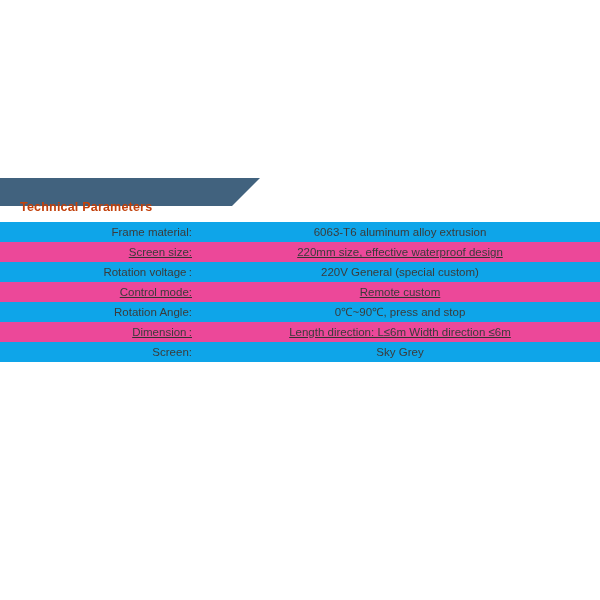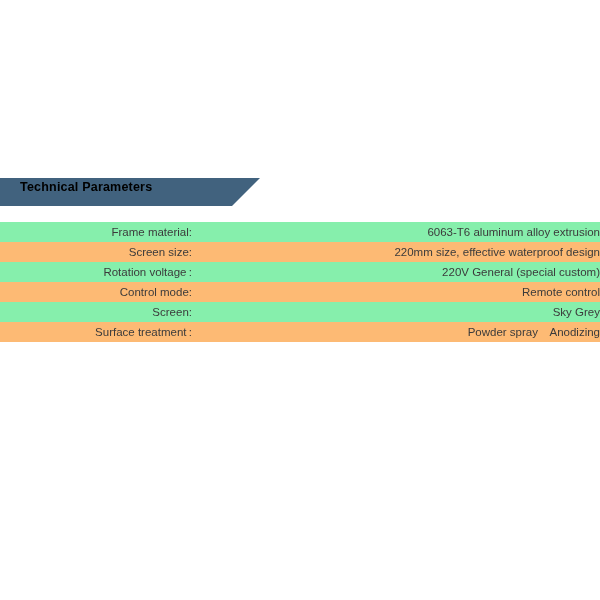--- a/index.html
+++ b/index.html
@@ -30,62 +30,63 @@
   .banner-shape {
     position: absolute;
     left: 0;
     top: 0;
     width: 100%;
     height: 100%;
   }
   .banner-label {
     position: absolute;
     left: 20px;
-    top: 2px;
+    top: 22px;
     font-size: 12.5px;
     font-weight: bold;
-    color: #000000;
+    color: #c2410c;
     letter-spacing: 0.2px;
     white-space: nowrap;
     text-align: center;
   }
   
   .spec-table {
     position: absolute;
     left: 0;
     top: 222px;
     width: 600px;
     border-collapse: collapse;
     table-layout: fixed;
   }
   .spec-table tr {
     height: 20px;
   }
   .spec-table tr.odd {
-    background: #86efac;
+    background: #0ea5e9;
   }
   .spec-table tr.even {
-    background: #fdba74;
+    background: #ec4899;
+    text-decoration: underline;
   }
   .spec-table td {
     font-size: 11.5px;
     color: #3b3b3b;
     padding: 0;
     vertical-align: middle;
     line-height: 20px;
     white-space: nowrap;
   }
   .spec-table td.label {
     width: 192px;
     text-align: right;
     padding-right: 0;
   }
   .spec-table td.value {
     padding-left: 8px;
-    text-align: right;
+    text-align: center;
   }
 </style>
 </head>
 <body>
 
 <div class="page">
 
   <div class="banner">
     <svg class="banner-shape" viewBox="0 0 260 28" preserveAspectRatio="none">
       <polygon points="0,0 260,0 232,28 0,28" fill="#41627e"></polygon>
@@ -102,26 +103,30 @@
       <tr class="even">
         <td class="label">Screen size:</td>
         <td class="value">220mm size, effective waterproof design</td>
       </tr>
       <tr class="odd">
         <td class="label">Rotation voltage :</td>
         <td class="value">220V General (special custom)</td>
       </tr>
       <tr class="even">
         <td class="label">Control mode:</td>
-        <td class="value">Remote control</td>
+        <td class="value">Remote custom</td>
+      </tr>
+      <tr class="odd">
+        <td class="label">Rotation Angle:</td>
+        <td class="value">0℃~90℃, press and stop</td>
+      </tr>
+      <tr class="even">
+        <td class="label">Dimension :</td>
+        <td class="value">Length direction: L≤6m Width direction ≤6m</td>
       </tr>
       <tr class="odd">
         <td class="label">Screen:</td>
         <td class="value">Sky Grey</td>
-      </tr>
-      <tr class="even">
-        <td class="label">Surface treatment :</td>
-        <td class="value">Powder spray Anodizing</td>
       </tr>
     </tbody>
   </table>
 
 </div>
 
 </body></html>

